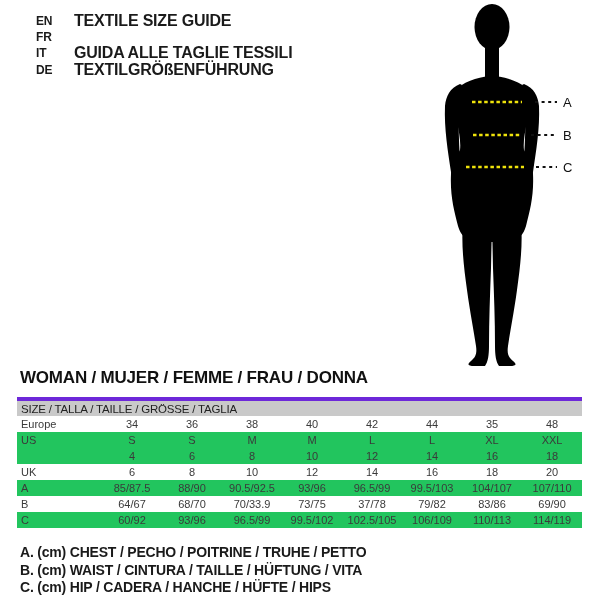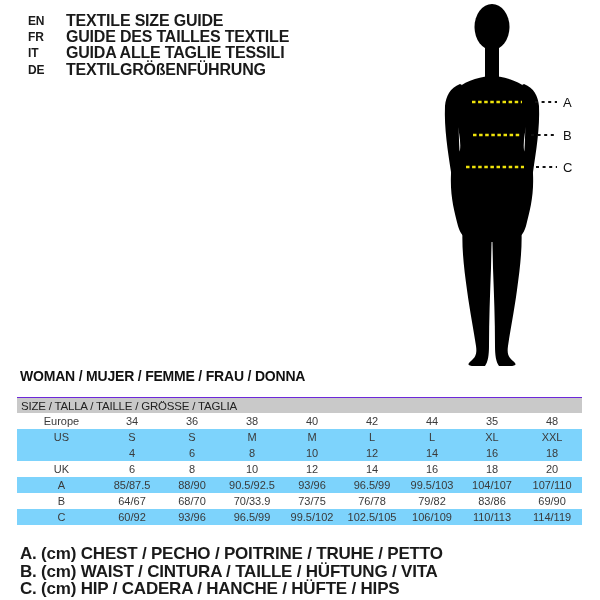--- a/index.html
+++ b/index.html
@@ -3,77 +3,76 @@
 <meta charset="utf-8">
 <style>
   html,body { margin:0; padding:0; }
   body {
     width:600px; height:600px; position:relative; background:#ffffff;
     font-family:"Liberation Sans", sans-serif; overflow:hidden;
     -webkit-font-smoothing:antialiased;
   }
 
   
-  .lang-list { position:absolute; left:28px; top:13px; }
+  .lang-list { position:absolute; left:36px; top:13px; }
   .lang-row { display:flex; align-items:center; height:16.2px; }
   .lang-code {
     width:38px; font-size:12px; font-weight:bold; color:#1a1a1a;
     letter-spacing:-0.2px; flex:0 0 38px;
   }
   .lang-title {
     font-size:16px; font-weight:bold; color:#1a1a1a; letter-spacing:-0.2px;
     white-space:nowrap;
   }
 
   
   .figure-wrap { position:absolute; left:400px; top:0; width:200px; height:390px; }
   .figure-wrap svg { display:block; }
   .measure-label { font-family:"Liberation Sans", sans-serif; font-size:13px; fill:#111; }
 
   
   .section-title {
-    position:absolute; left:20px; top:368px; font-size:14px; font-weight:bold;
+    position:absolute; left:20px; top:368px; font-size:17px; font-weight:bold;
     color:#111; letter-spacing:-0.2px; white-space:nowrap;
   }
 
   
   .size-table {
     position:absolute; left:17px; top:397px; width:565px;
     border-collapse:collapse; table-layout:fixed;
     font-size:11px; color:#3a3a3a;
   }
   .size-table .head-cell {
-    background:#c9c9c9; border-top:1px solid #6d28d9;
+    background:#c9c9c9; border-top:4px solid #6d28d9;
     text-align:left; font-weight:normal; color:#222;
     font-size:11.5px; height:15px; padding:0 0 0 4px; letter-spacing:-0.2px;
   }
   .size-table td { height:16px; text-align:center; padding:0; white-space:nowrap; }
-  .size-table td.rowlabel { text-align:center; padding-left:4px;margin-top:8px; }
+  .size-table td.rowlabel { text-align:left; padding-left:4px;margin-top:8px; }
   .size-table col.c-label { width:85px; }
   .size-table col.c-val { width:60px; }
-  .size-table tr.shaded td { background:#7dd3fc; }
+  .size-table tr.shaded td { background:#22c55e; }
 
   
   .legend { position:absolute; left:20px; top:544px; }
   .legend-row {
-    font-size:17px; font-weight:bold; color:#1a1a1a; height:17.6px;
+    font-size:14px; font-weight:bold; color:#1a1a1a; height:17.6px;
     letter-spacing:-0.2px; white-space:nowrap;
   }
 </style>
 </head>
 <body>
 
 <div class="lang-list">
   <div class="lang-row">
     <span class="lang-code">EN</span>
     <span class="lang-title">TEXTILE SIZE GUIDE</span>
   </div>
   <div class="lang-row">
     <span class="lang-code">FR</span>
-    <span class="lang-title">GUIDE DES TAILLES TEXTILE</span>
   </div>
   <div class="lang-row">
     <span class="lang-code">IT</span>
     <span class="lang-title">GUIDA ALLE TAGLIE TESSILI</span>
   </div>
   <div class="lang-row">
     <span class="lang-code">DE</span>
     <span class="lang-title">TEXTILGRÖßENFÜHRUNG</span>
   </div>
 </div>
@@ -197,21 +196,21 @@
         <td>99.5/103</td>
         <td>104/107</td>
         <td>107/110</td>
       </tr>
       <tr>
         <td class="rowlabel">B</td>
         <td>64/67</td>
         <td>68/70</td>
         <td>70/33.9</td>
         <td>73/75</td>
-        <td>76/78</td>
+        <td>37/78</td>
         <td>79/82</td>
         <td>83/86</td>
         <td>69/90</td>
       </tr>
       <tr class="shaded">
         <td class="rowlabel">C</td>
         <td>60/92</td>
         <td>93/96</td>
         <td>96.5/99</td>
         <td>99.5/102</td>

